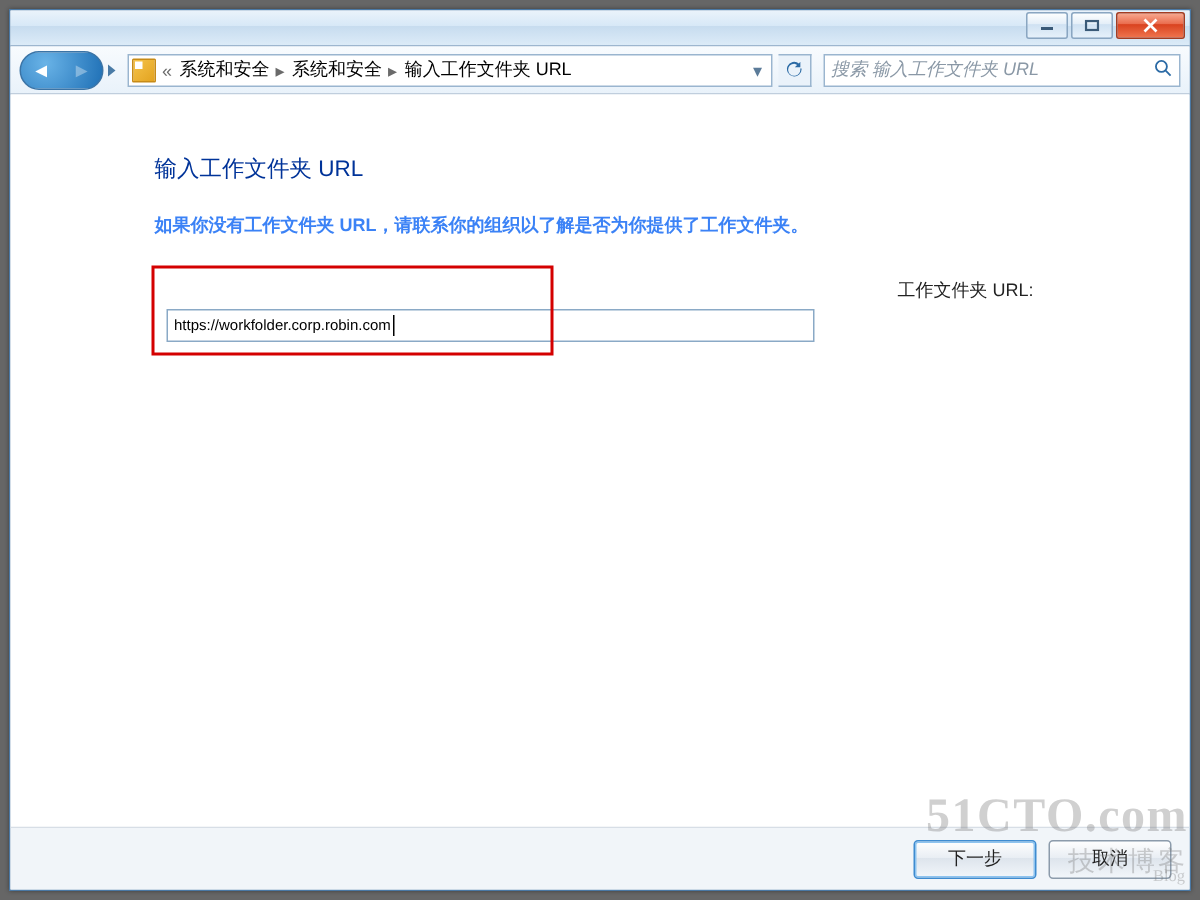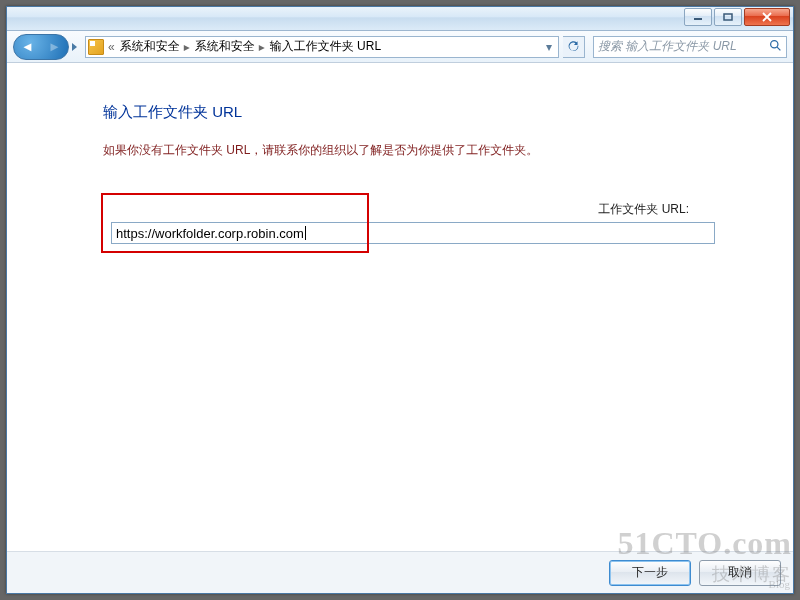--- a/index.html
+++ b/index.html
@@ -20,30 +20,30 @@
   .navbtns::after{content:"";position:absolute;right:-9px;top:8px;width:0;height:0;border-left:5px solid #4a7ba6;border-top:4px solid transparent;border-bottom:4px solid transparent;}
   .addrbox { flex:1; height:22px; border:1px solid #9ab5cf; background:#fff; display:flex; align-items:center; padding:0 2px 0 2px; margin-left:12px; }
   .win-icon { width:16px; height:16px; background:linear-gradient(135deg,#f5c34a,#e3a320); border:1px solid #c78b17; border-radius:1px; position:relative; margin-right:2px;}
   .win-icon::before{content:"";position:absolute;left:1px;top:1px;width:5px;height:5px;background:#fff;}
   .bc { display:flex; align-items:center; gap:1px; color:#000; white-space:nowrap; overflow:hidden; }
   .bc .sep { color:#6a6a6a; margin:0 4px; }
   .bc .seg:first-child .sep{margin-left:2px;}
   .bc .seg{display:flex;align-items:center;}
   .addr-drop { margin-left:auto; color:#5b7b99; padding:0 4px; }
   .refresh { width:22px; height:22px; border:1px solid #9ab5cf; border-left:none; background:#eaf2fa; display:flex; align-items:center; justify-content:center; color:#2b6aa5; }
-  .searchbox { width:194px; height:22px; border:1px solid #9ab5cf; background:#fff; display:flex; align-items:center; padding:0 4px; color:#7a8896; margin-left:4px; }
+  .searchbox { width:238px; height:22px; border:1px solid #9ab5cf; background:#fff; display:flex; align-items:center; padding:0 4px; color:#7a8896; margin-left:4px; }
   .searchbox .ph { flex:1; font-style:italic; color:#8a98a6; white-space:nowrap; overflow:hidden; }
   .searchbox .mag { color:#2b6aa5; }
   
   .content { flex:1; background:#fff; position:relative; padding:40px 96px 0 96px; }
   .h1 { color:#003399; font-size:15px; margin-bottom:20px; }
-  .desc { color:#7f1d1d; font-size:12px; margin-bottom:36px; }
+  .desc { color:#3b82f6; font-size:12px; margin-bottom:20px;font-weight:bold; }
   .field-wrap { position:relative; padding:6px 8px 8px 8px;text-align:right; }
   .field-label { color:#222; font-size:12px; margin-bottom:4px; }
-  .field-input { width:604px; height:22px; border:1px solid #8aa9c6; background:#fff; display:flex; align-items:center; padding:0 4px; font-size:13px; color:#000; }
+  .field-input { width:432px; height:22px; border:1px solid #8aa9c6; background:#fff; display:flex; align-items:center; padding:0 4px; font-size:10px; color:#000; }
   .caret { width:1px; height:14px; background:#000; display:inline-block; margin-left:1px; }
   .highlight { position:absolute; border:2px solid #d40000; pointer-events:none; }
   
   .footer { height:42px; border-top:1px solid #d7dee6; background:#f1f5f9; display:flex; align-items:center; justify-content:flex-end; padding:0 12px; gap:8px; }
   .btn { min-width:82px; height:23px; border:1px solid #8c9bab; border-radius:3px; background:linear-gradient(#fefefe,#e9eef4 45%,#dde4ec 46%,#f2f6fa); display:flex; align-items:center; justify-content:center; font-size:12px; color:#222; padding:12px 12px; }
   .btn.default { border-color:#3e8bd0; box-shadow:0 0 0 1px #8dc3ef inset; }
   
   .wm { position:absolute; right:8px; bottom:14px; color:rgba(255,255,255,.35); font-family:Georgia,"Times New Roman",serif; pointer-events:none; text-align:right; }
   .wm .big{font-size:32px; font-weight:bold; letter-spacing:1px; color:rgba(120,120,120,.35);text-align:center;} 
   .wm .sm{font-size:18px; color:rgba(120,120,120,.35); letter-spacing:2px;}

